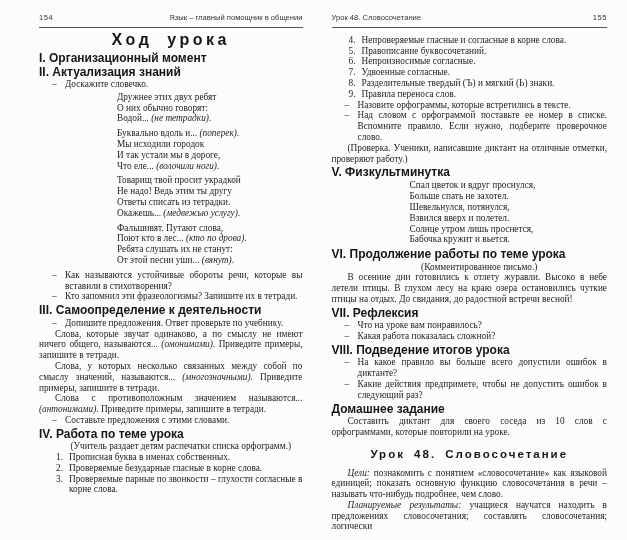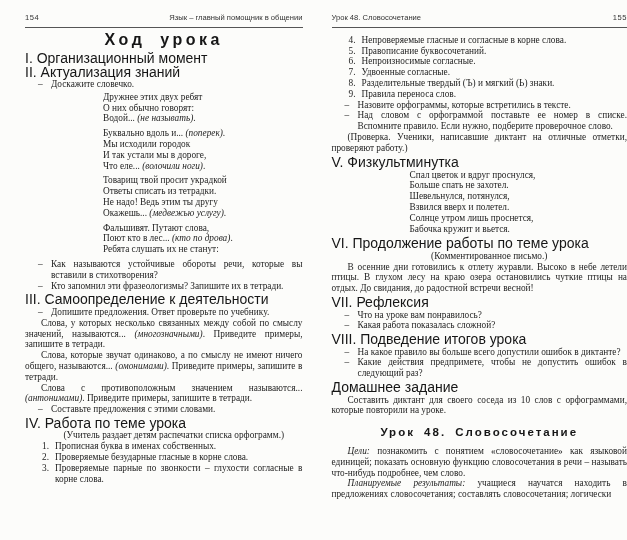--- a/index.html
+++ b/index.html
@@ -12,40 +12,40 @@
   html,body{margin:0;padding:0;}
   body{
     width:627px;height:540px;overflow:hidden;
     background:var(--page-bg);
     color:var(--text);
     font-family:"Liberation Serif","DejaVu Serif",serif;
     font-size:9.3px;line-height:10.8px;
   }
   .spread{display:flex;width:627px;height:540px;}
   .page{width:313.5px;height:540px;padding-top:13px;}
-  .page-left{padding-left:25px;padding-right:11px;}
-  .page-right{padding-left:18px;}
+  .page-left{padding-left:39px;padding-right:11px;}
+  .page-right{padding-left:18px;padding-right:20px;}
   .running{
     display:flex;justify-content:space-between;align-items:flex-end;
     font-family:"Liberation Sans","DejaVu Sans",sans-serif;
     font-size:7.6px;color:var(--header-text);
     border-bottom:1px solid var(--rule);
     padding-bottom:3px;margin-bottom:7px;
   }
   .page-num{letter-spacing:.5px;}
   .hod-title{
     text-align:center;
     font-family:"Liberation Sans","DejaVu Sans",sans-serif;
     font-weight:bold;font-size:16px;
     letter-spacing:3.5px;word-spacing:7px;
     margin:6px 0 7px 0;color:#161616;
   }
   .sec-h{
     font-family:"Liberation Sans","DejaVu Sans",sans-serif;
-    font-weight:normal;font-size:14px;line-height:11px;
+    font-weight:bold;font-size:12px;line-height:11px;
     margin:3px 0 1.5px 0;color:#161616;
   }
   .dash{position:relative;padding-left:26px;text-align:justify;}
   .dash .dsh{position:absolute;left:13px;top:0;}
   .para{text-indent:16px;text-align:justify;}
   .note{margin-left:20px;text-align:center;}
   .numitem{position:relative;padding-left:30px;text-align:justify;}
   .numitem .n{position:absolute;left:17px;top:0;}
   .verse{margin:2px 0 4px 78px;}
   .page-right .verse{}
@@ -69,45 +69,46 @@
       <span>Язык – главный помощник в общении</span>
     </div>
     <div class="hod-title">Ход урока</div>
     <div id="left-content">
         <div class="sec-h">I. Организационный момент</div>
         <div class="sec-h">II. Актуализация знаний</div>
         <div class="dash"><span class="dsh">–</span>Доскажите словечко.</div>
         <div class="verse">
           <div class="vline">Дружнее этих двух ребят</div>
           <div class="vline">О них обычно говорят:</div>
-          <div class="vline">Водой... <i>(не называть)</i>.</div>
+          <div class="vline">Водой... <i>(не тетрадки)</i>.</div>
         </div>
         <div class="verse">
           <div class="vline">Буквально вдоль и... <i>(поперек)</i>.</div>
           <div class="vline">Мы исходили городок</div>
           <div class="vline">И так устали мы в дороге,</div>
           <div class="vline">Что еле... <i>(волочили ноги)</i>.</div>
         </div>
         <div class="verse">
           <div class="vline">Товарищ твой просит украдкой</div>
+          <div class="vline">Не надо! Ведь этим ты другу</div>
           <div class="vline">Ответы списать из тетрадки.</div>
-          <div class="vline">Не надо! Ведь этим ты другу</div>
           <div class="vline">Окажешь... <i>(медвежью услугу)</i>.</div>
         </div>
         <div class="verse">
           <div class="vline">Фальшивят. Путают слова,</div>
           <div class="vline">Поют кто в лес... <i>(кто по дрова)</i>.</div>
           <div class="vline">Ребята слушать их не станут:</div>
+          <div class="vline">От этой песни уши... <i>(вянут)</i>.</div>
         </div>
         <div class="dash"><span class="dsh">–</span>Как называются устойчивые обороты речи, которые вы вставили в стихотворения?</div>
         <div class="dash"><span class="dsh">–</span>Кто запомнил эти фразеологизмы? Запишите их в тетради.</div>
         <div class="sec-h">III. Самоопределение к деятельности</div>
         <div class="dash"><span class="dsh">–</span>Допишите предложения. Ответ проверьте по учебнику.</div>
+        <div class="para">Слова, которые звучат одинаково, а по смыслу не имеют ничего общего, называются... <i>(омонимами)</i>. Приведите примеры, запишите в тетради.</div>
         <div class="para">Слова, у которых несколько связанных между собой по смыслу значений, называются... <i>(многозначными)</i>. Приведите примеры, запишите в тетради.</div>
-        <div class="para">Слова, которые звучат одинаково, а по смыслу не имеют ничего общего, называются... <i>(омонимами)</i>. Приведите примеры, запишите в тетради.</div>
         <div class="para">Слова с противоположным значением называются... <i>(антонимами)</i>. Приведите примеры, запишите в тетради.</div>
         <div class="dash"><span class="dsh">–</span>Составьте предложения с этими словами.</div>
         <div class="sec-h">IV. Работа по теме урока</div>
         <div class="note">(Учитель раздает детям распечатки списка орфограмм.)</div>
         <div class="numitem"><span class="n">1.</span>Прописная буква в именах собственных.</div>
         <div class="numitem"><span class="n">2.</span>Проверяемые безударные гласные в корне слова.</div>
         <div class="numitem"><span class="n">3.</span>Проверяемые парные по звонкости – глухости согласные в корне слова.</div>
       </div>
   </div>
 

